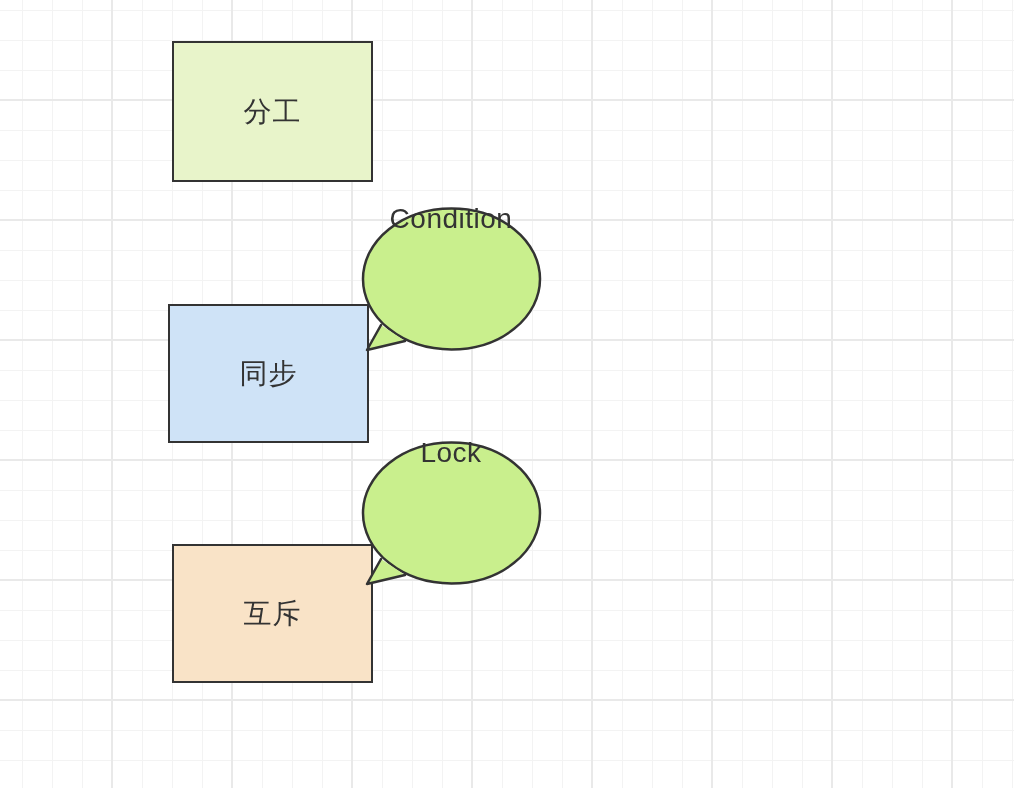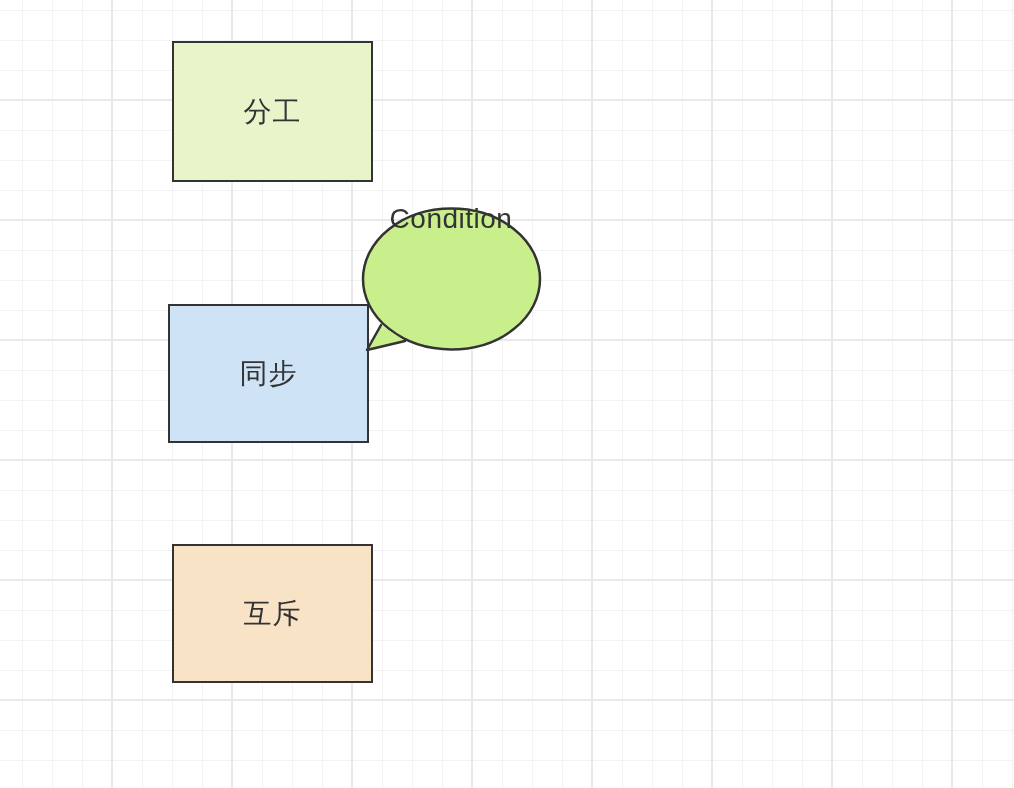--- a/index.html
+++ b/index.html
@@ -78,14 +78,23 @@
   <div class="callout callout-1">
     <svg width="188" height="152" viewBox="0 0 188 152">
       <ellipse cx="94.5" cy="76" rx="88.5" ry="70.5" fill="#c9ef8d" stroke="#333333" stroke-width="2.5"></ellipse>
       <path d="M 24,122 L 10,147 L 48,138" fill="#c9ef8d" stroke="#333333" stroke-width="2.5" stroke-linejoin="round" stroke-linecap="round"></path>
     </svg>
     <div class="callout-label-wrap">
       <span class="callout-label">Condition</span>
     </div>
   </div>
 
+  <div class="callout callout-2">
+    <svg width="188" height="152" viewBox="0 0 188 152">
+      <ellipse cx="94.5" cy="76" rx="88.5" ry="70.5" fill="#c9ef8d" stroke="#333333" stroke-width="2.5"></ellipse>
+      <path d="M 24,122 L 10,147 L 48,138" fill="#c9ef8d" stroke="#333333" stroke-width="2.5" stroke-linejoin="round" stroke-linecap="round"></path>
+    </svg>
+    <div class="callout-label-wrap">
+      <span class="callout-label">Lock</span>
+    </div>
+  </div>
 
 </div>
 
 </body></html>

